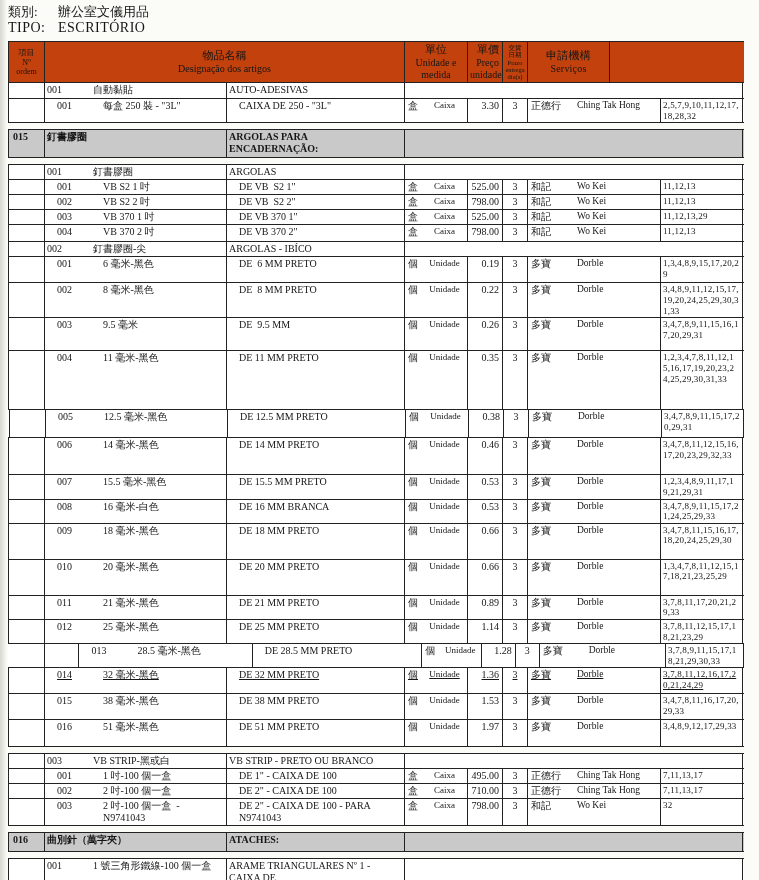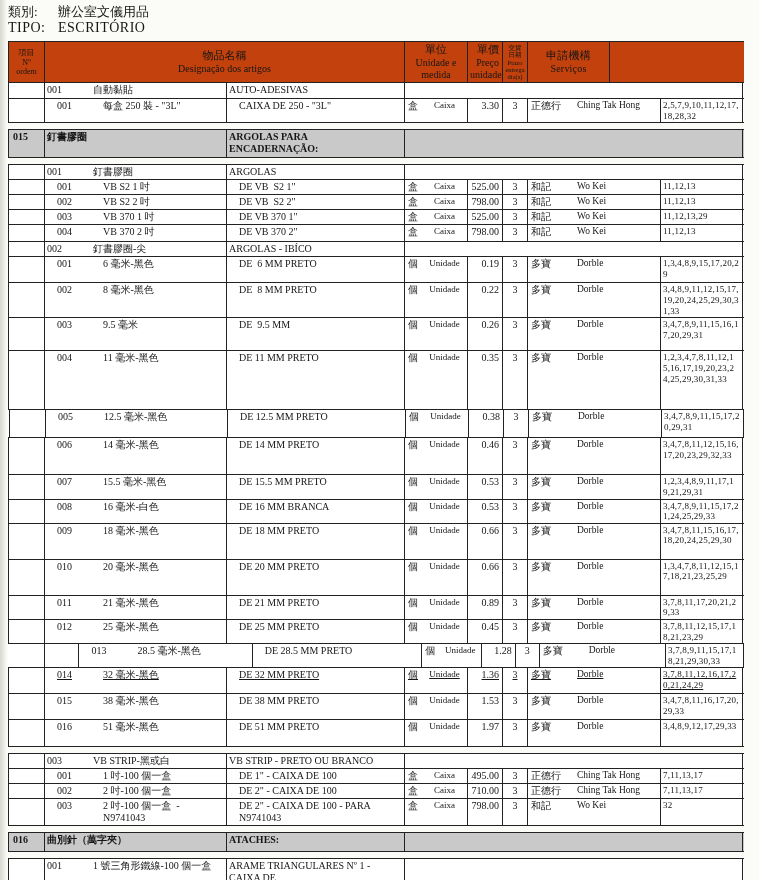--- a/index.html
+++ b/index.html
@@ -494,21 +494,21 @@
             <div class="name-flex">
               <span class="rnum">012</span>
               <span class="rname">25 毫米-黑色</span>
             </div>
           </div>
           <div class="cell c3">DE 25 MM PRETO</div>
           <div class="cell c4">
             <span class="u-zh">個</span>
             <span class="u-pt">Unidade</span>
           </div>
-          <div class="cell c5">0.45</div>
+          <div class="cell c5">1.14</div>
           <div class="cell c6">3</div>
           <div class="cell c7">
             <span class="co-zh">多寶</span>
             <span class="co-pt">Dorble</span>
           </div>
           <div class="cell c8">3,7,8,11,12,15,17,18,21,23,29</div>
         </div>
         <div class="row item-row" style="min-height: 23px; padding-left: 36px;">
           <div class="cell c1"></div>
           <div class="cell c2">

